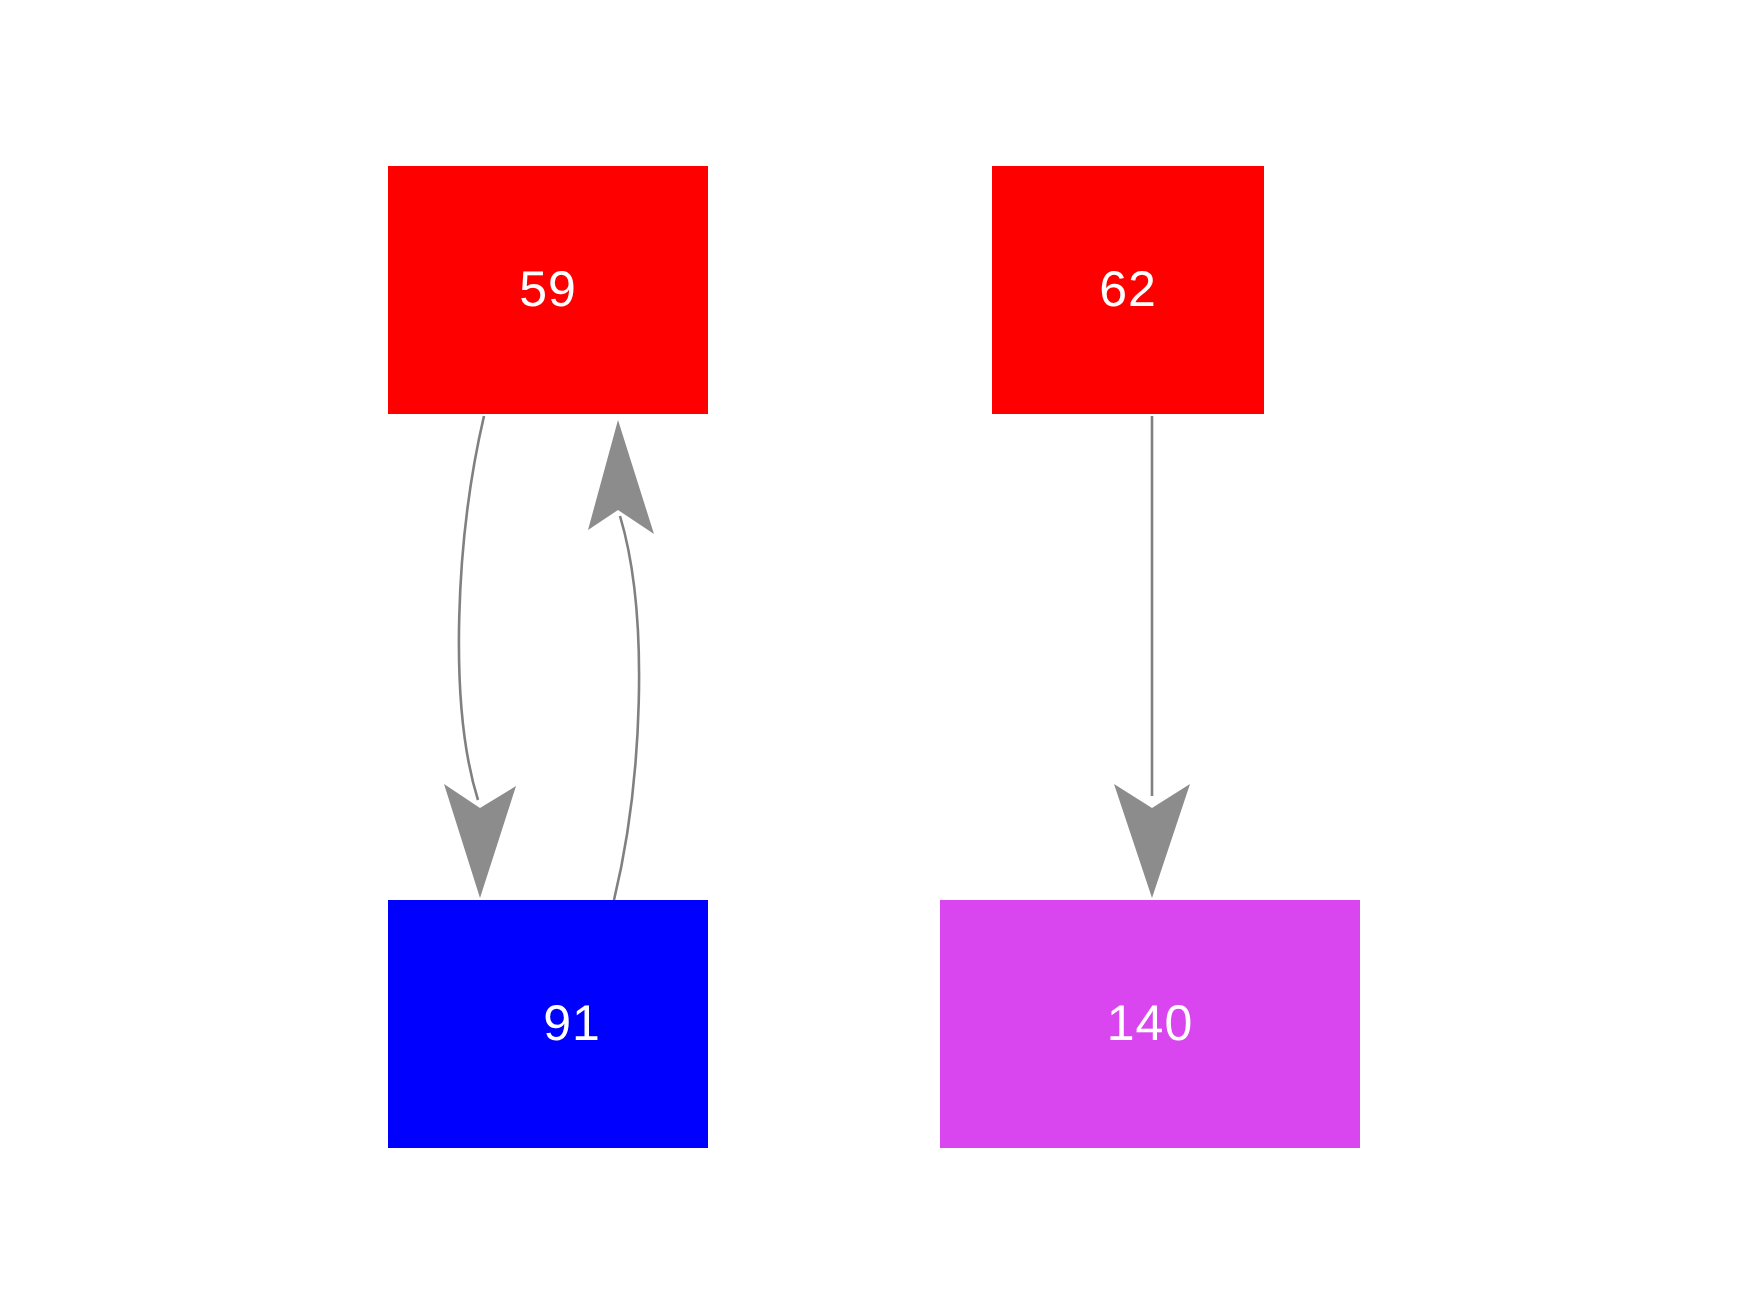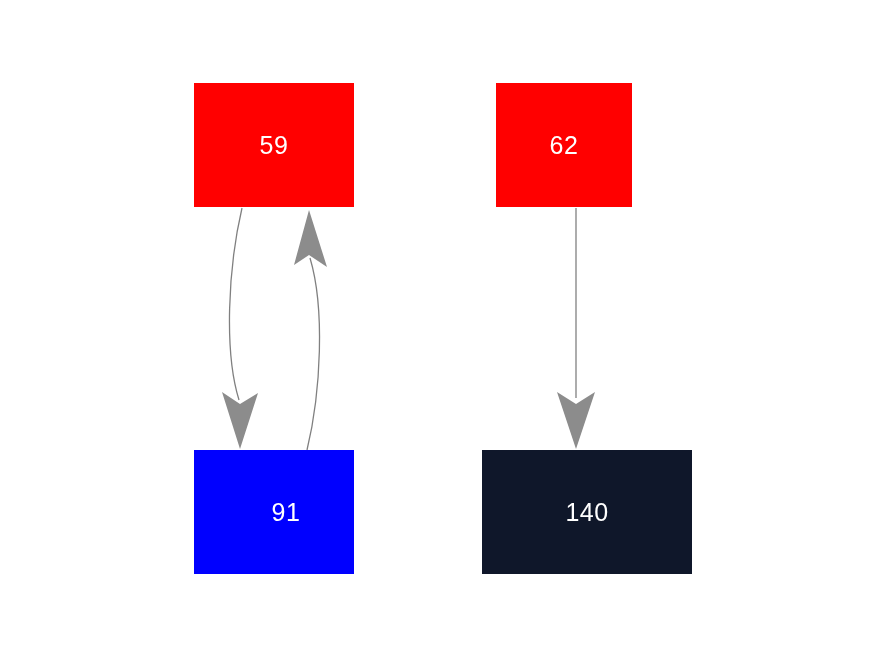--- a/index.html
+++ b/index.html
@@ -70,17 +70,17 @@
   </div>
 
   <div class="node" style="left:496px; top:83px; width:136px; height:124px; background:#ff0000;">
     <span class="node-label">62</span>
   </div>
 
   <div class="node" style="left:194px; top:450px; width:160px; height:124px; background:#0000ff;padding-left:24px;">
     <span class="node-label">91</span>
   </div>
 
-  <div class="node" style="left:482px; top:450px; width:210px; height:124px; background:#0f172a;">
+  <div class="node" style="left:470px; top:450px; width:210px; height:124px; background:#d946ef;">
     <span class="node-label">140</span>
   </div>
 
 </div>
 
 </body></html>

